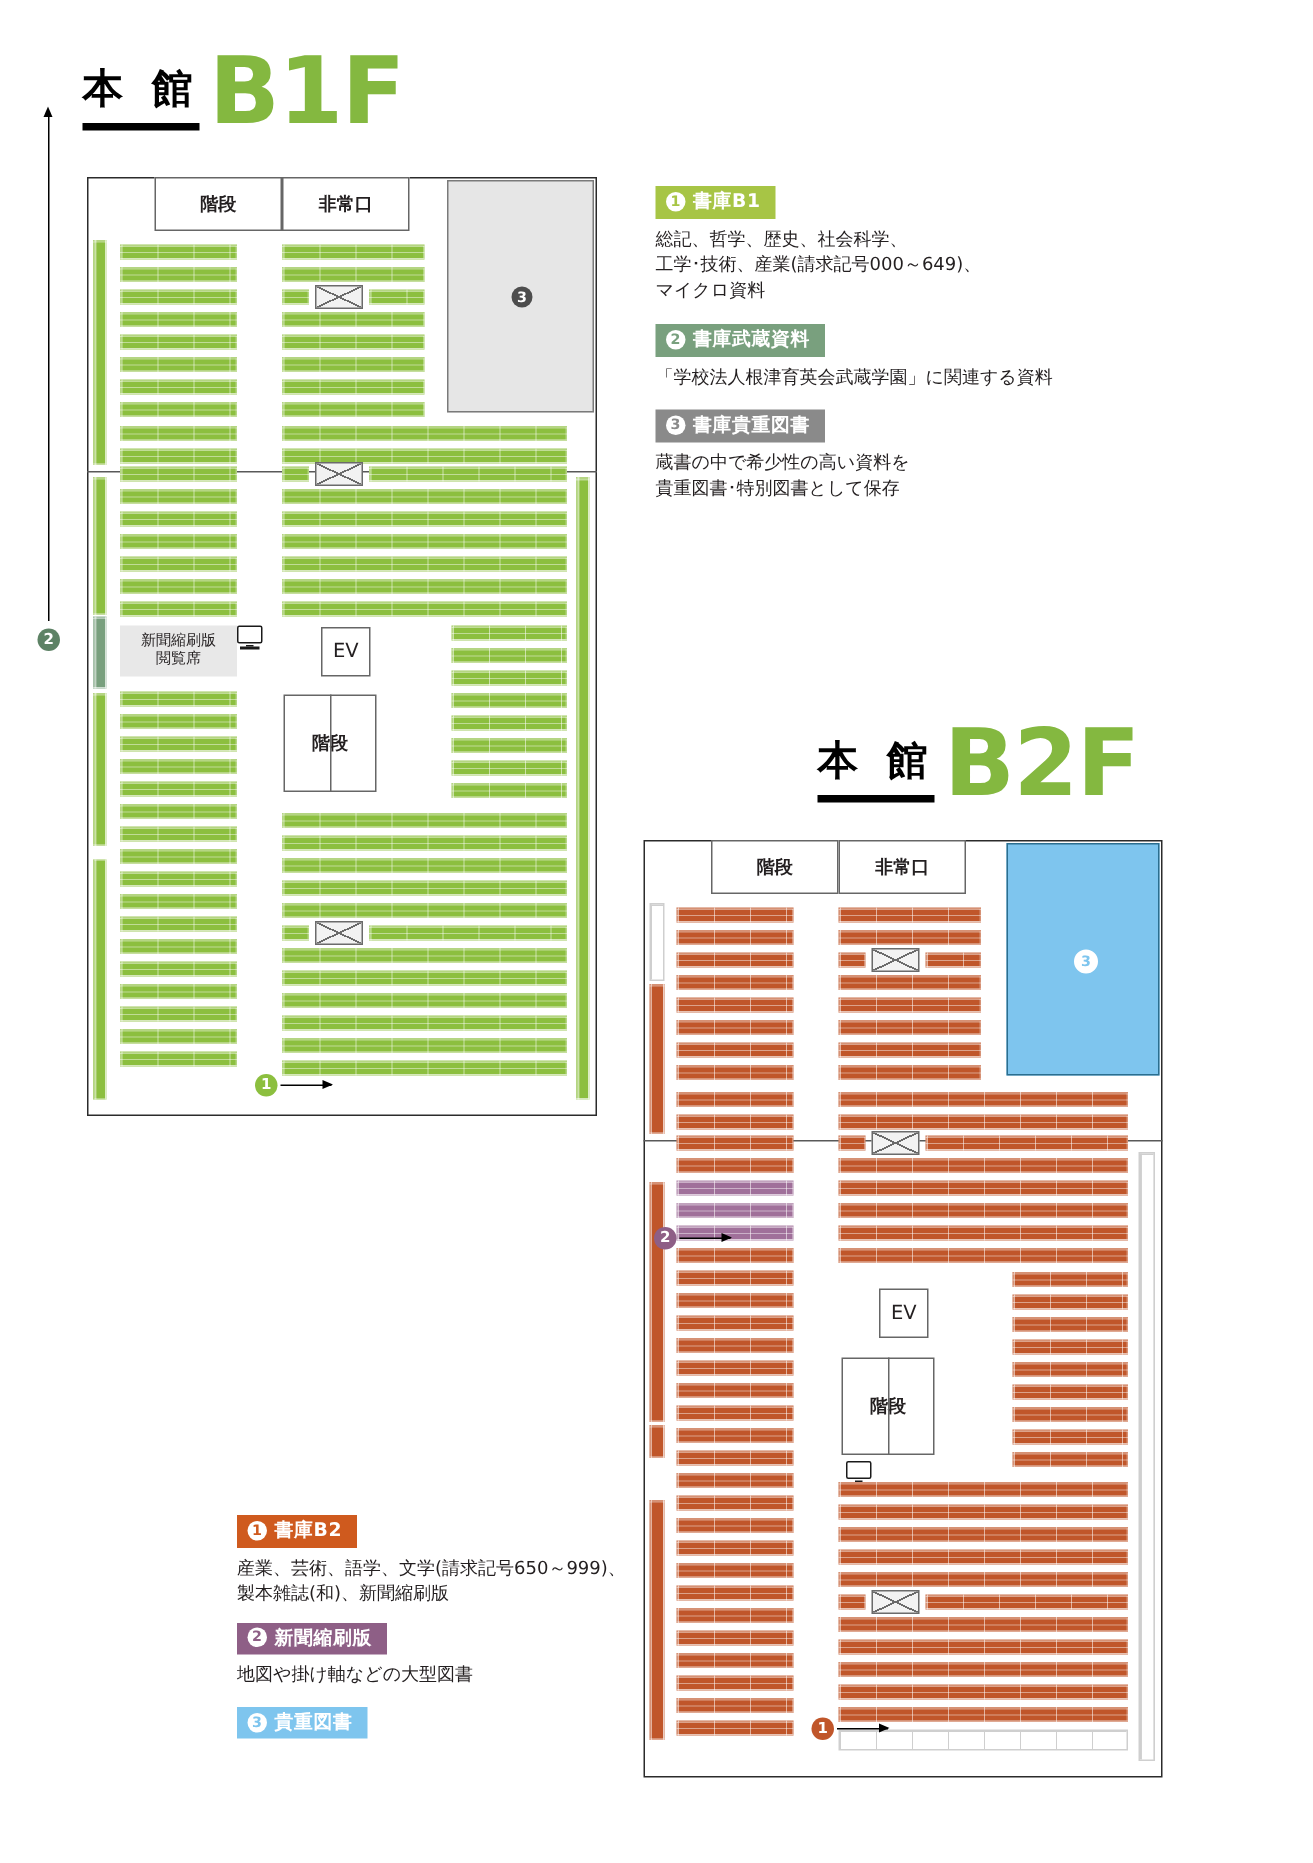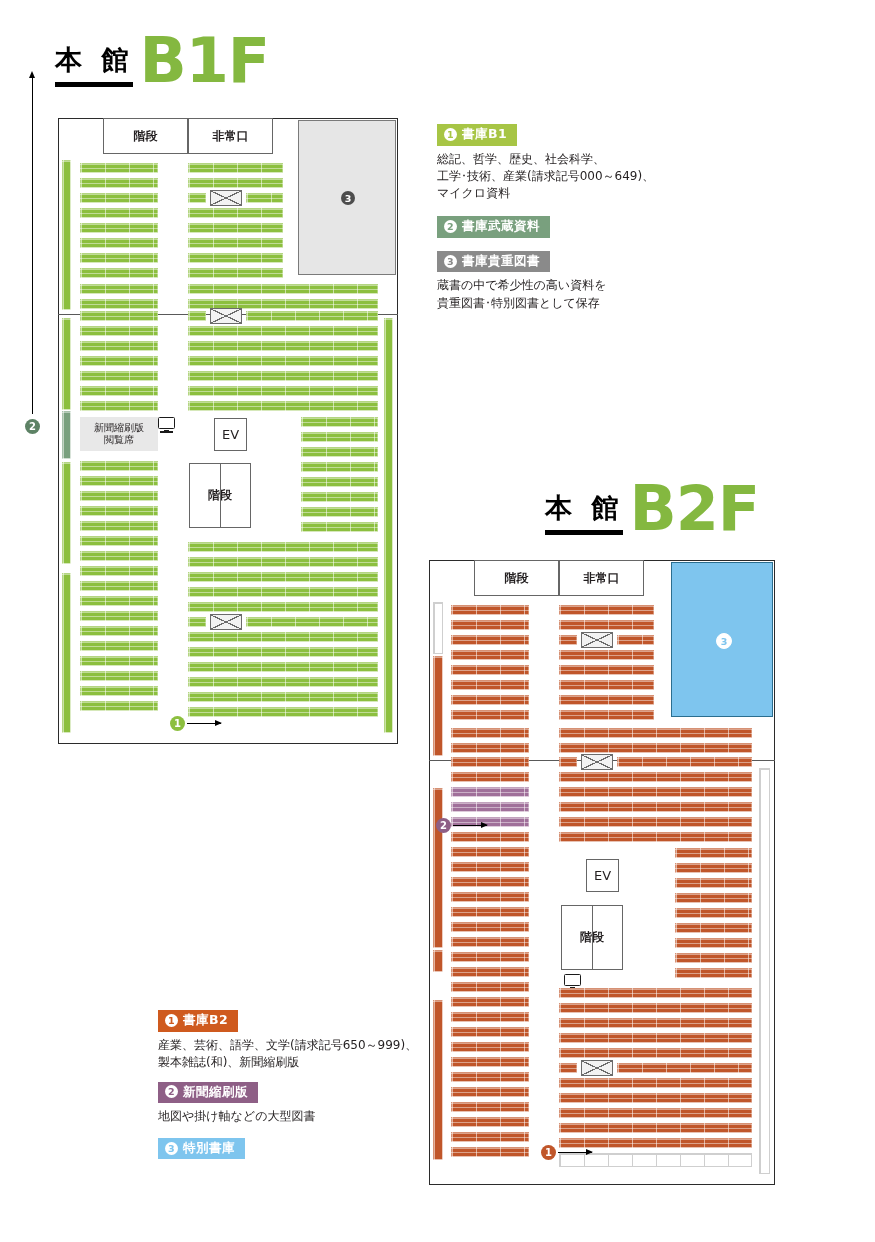--- a/index.html
+++ b/index.html
@@ -192,20 +192,21 @@
       <div class="legend-body">総記、哲学、歴史、社会科学、
 工学･技術、産業(請求記号000～649)、
 マイクロ資料</div>
     </div>
 
     <div class="legend-item" style="margin-top:13px;">
       <div class="legend-head" style="background:#79a07e;">
         <span class="num" style="color:#79a07e;">2</span>
         <span>書庫武蔵資料</span>
       </div>
+      <div class="legend-body">「学校法人根津育英会武蔵学園」に関連する資料</div>
     </div>
 
     <div class="legend-item" style="margin-top:13px;">
       <div class="legend-head" style="background:#8a8a8a;">
         <span class="num" style="color:#8a8a8a;">3</span>
         <span>書庫貴重図書</span>
       </div>
       <div class="legend-body">蔵書の中で希少性の高い資料を
 貴重図書･特別図書として保存</div>
     </div>
@@ -504,18 +505,18 @@
       <div class="legend-head" style="background:#8e5f86;">
         <span class="num" style="color:#8e5f86;">2</span>
         <span>新聞縮刷版</span>
       </div>
       <div class="legend-body">地図や掛け軸などの大型図書</div>
     </div>
 
     <div class="legend-item" style="margin-top:12px;">
       <div class="legend-head" style="background:#7ec5ee;">
         <span class="num" style="color:#7ec5ee;">3</span>
-        <span>特別書庫</span>
+        <span>貴重図書</span>
       </div>
     </div>
   </div>
 
 </div>
 
 </body></html>

